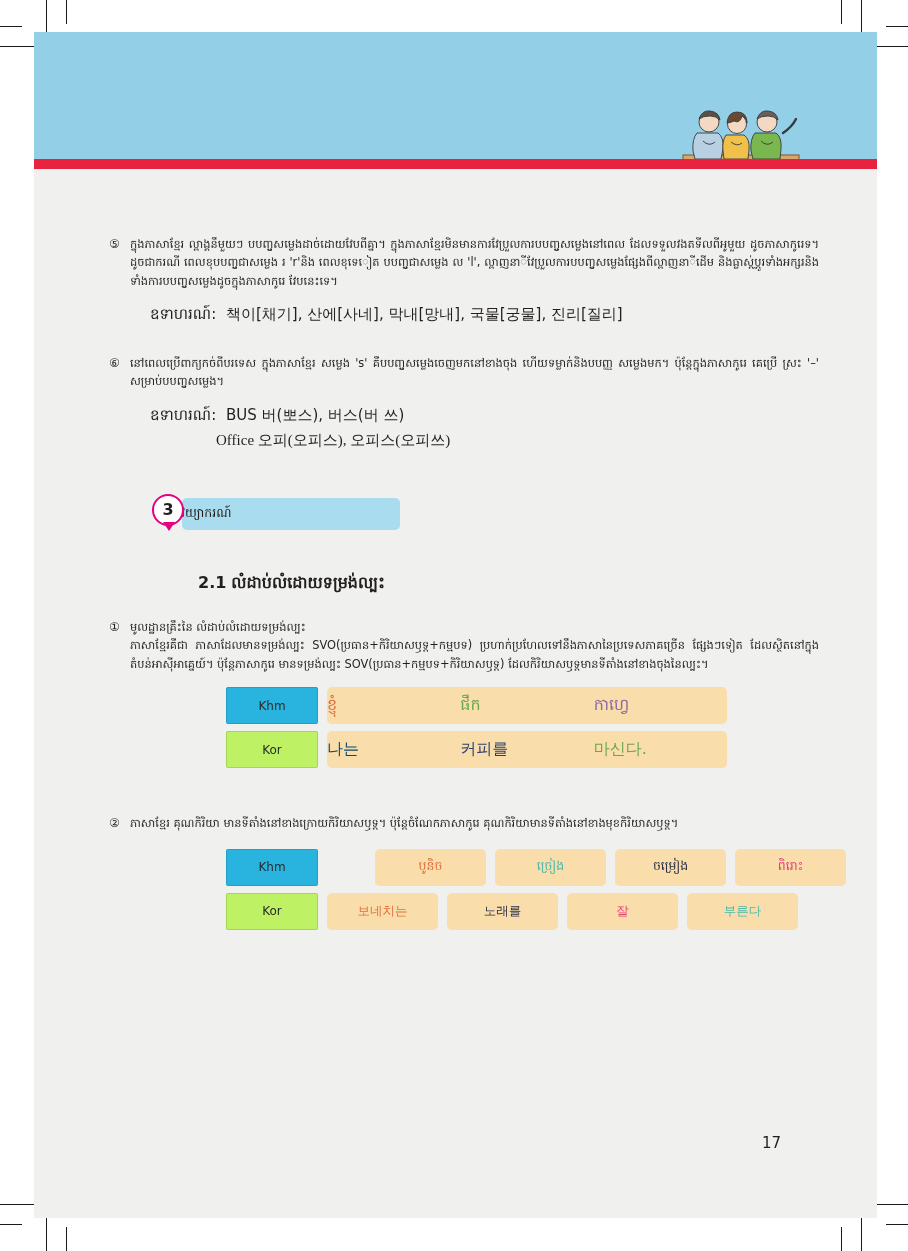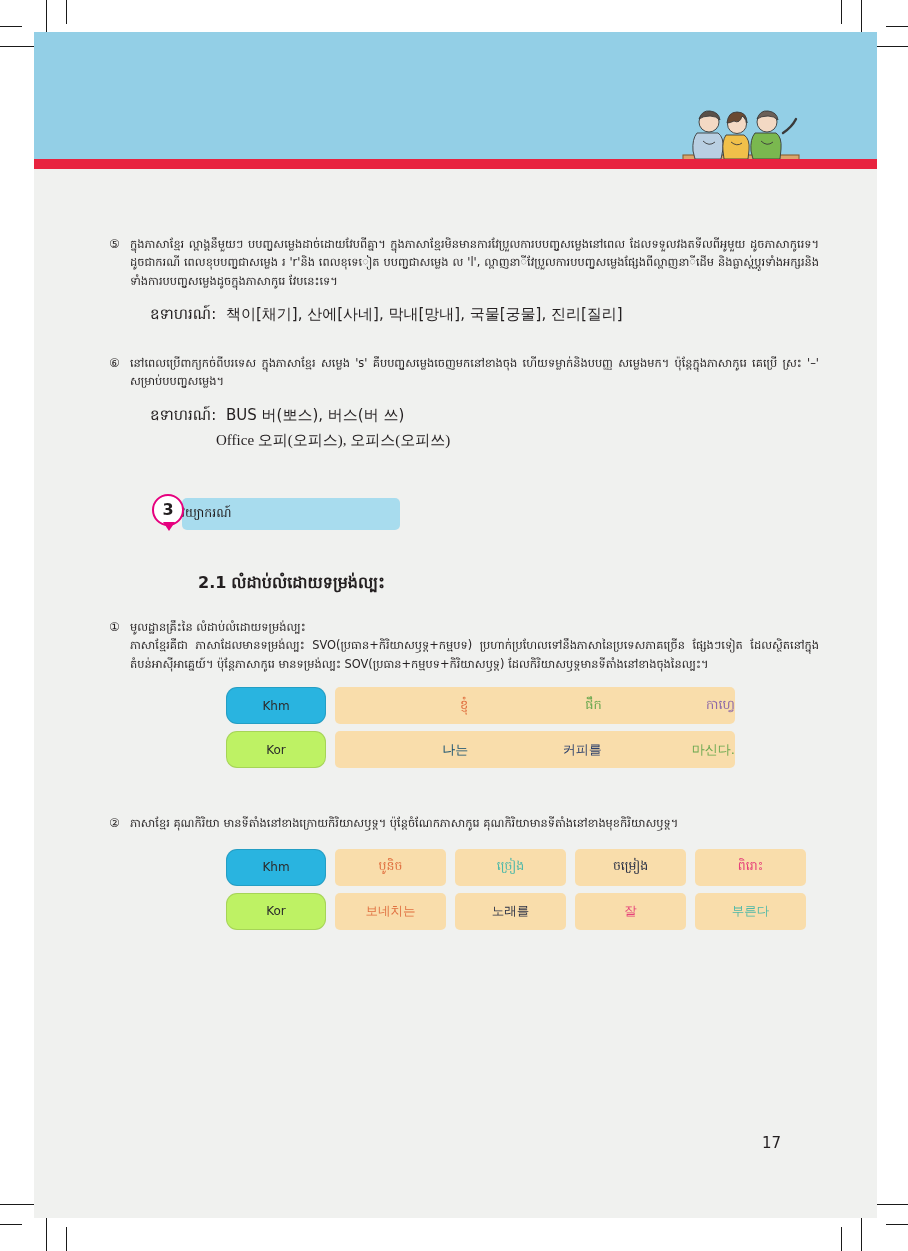--- a/index.html
+++ b/index.html
@@ -164,23 +164,23 @@
 
   
   .tbl {
     margin: 14px 0 0 192px;
     display: flex;
     flex-direction: column;
     gap: 7px;
   }
   .trow { display: flex; gap: 9px; align-items: stretch; }
   .lang-cell {
-    width: 100px;
+    width: 92px;
     height: 37px;
-    border-radius: 11px;
+    border-radius: 2px;
     display: flex;
     align-items: center;
     justify-content: center;
     font-size: 12px;
     color: #2b2b2b;
     border: 1px solid rgba(0,0,0,0.12);
     box-sizing: border-box;
   }
   .lang-khm { background: #29b4e0; }
   .lang-kor { background: #bef264; }
@@ -189,22 +189,22 @@
     width: 400px;
     height: 37px;
     background: #f9ddab;
     border-radius: 5px;
     display: flex;
     align-items: center;
     box-sizing: border-box;
   }
   .wide-cell .seg {
     flex: 1 1 0;
-    text-align: right;
-    font-size: 13px;
+    text-align: left;
+    font-size: 16px;
   }
   .cell {
     width: 111px;
     height: 37px;
     background: #f9ddab;
     border-radius: 5px;
     display: flex;
     align-items: center;
     justify-content: center;
     font-size: 12.5px;
@@ -353,21 +353,21 @@
       </div>
 
       <div class="item km" style="margin-top:46px;">
         <span class="marker">②</span>
         <p style="text-align:left;">ភាសាខ្មែរ គុណកិរិយា មានទីតាំងនៅខាងក្រោយកិរិយាសឫទ្ដ។ ប៉ុន្តែចំណែកភាសាកូរេ គុណកិរិយាមានទីតាំងនៅខាងមុខកិរិយាសឫទ្ដ។</p>
       </div>
 
       <div class="tbl" style="margin-top:16px;">
         <div class="trow">
           <div class="lang-cell lang-khm">Khm</div>
-          <div class="cell km" style="color:#e07040;">បូនិច</div>
+          <div class="cell km" style="color:#e07040;margin-left:48px;">បូនិច</div>
           <div class="cell km" style="color:#4fb8a8;">ច្រៀង</div>
           <div class="cell km" style="color:#2b3145;">ចម្រៀង</div>
           <div class="cell km" style="color:#e6427a;">ពិរោះ</div>
         </div>
         <div class="trow">
           <div class="lang-cell lang-kor">Kor</div>
           <div class="cell" style="color:#e07040;">보네치는</div>
           <div class="cell" style="color:#2b3145;">노래를</div>
           <div class="cell" style="color:#e6427a;">잘</div>
           <div class="cell" style="color:#4fb8a8;">부른다</div>

